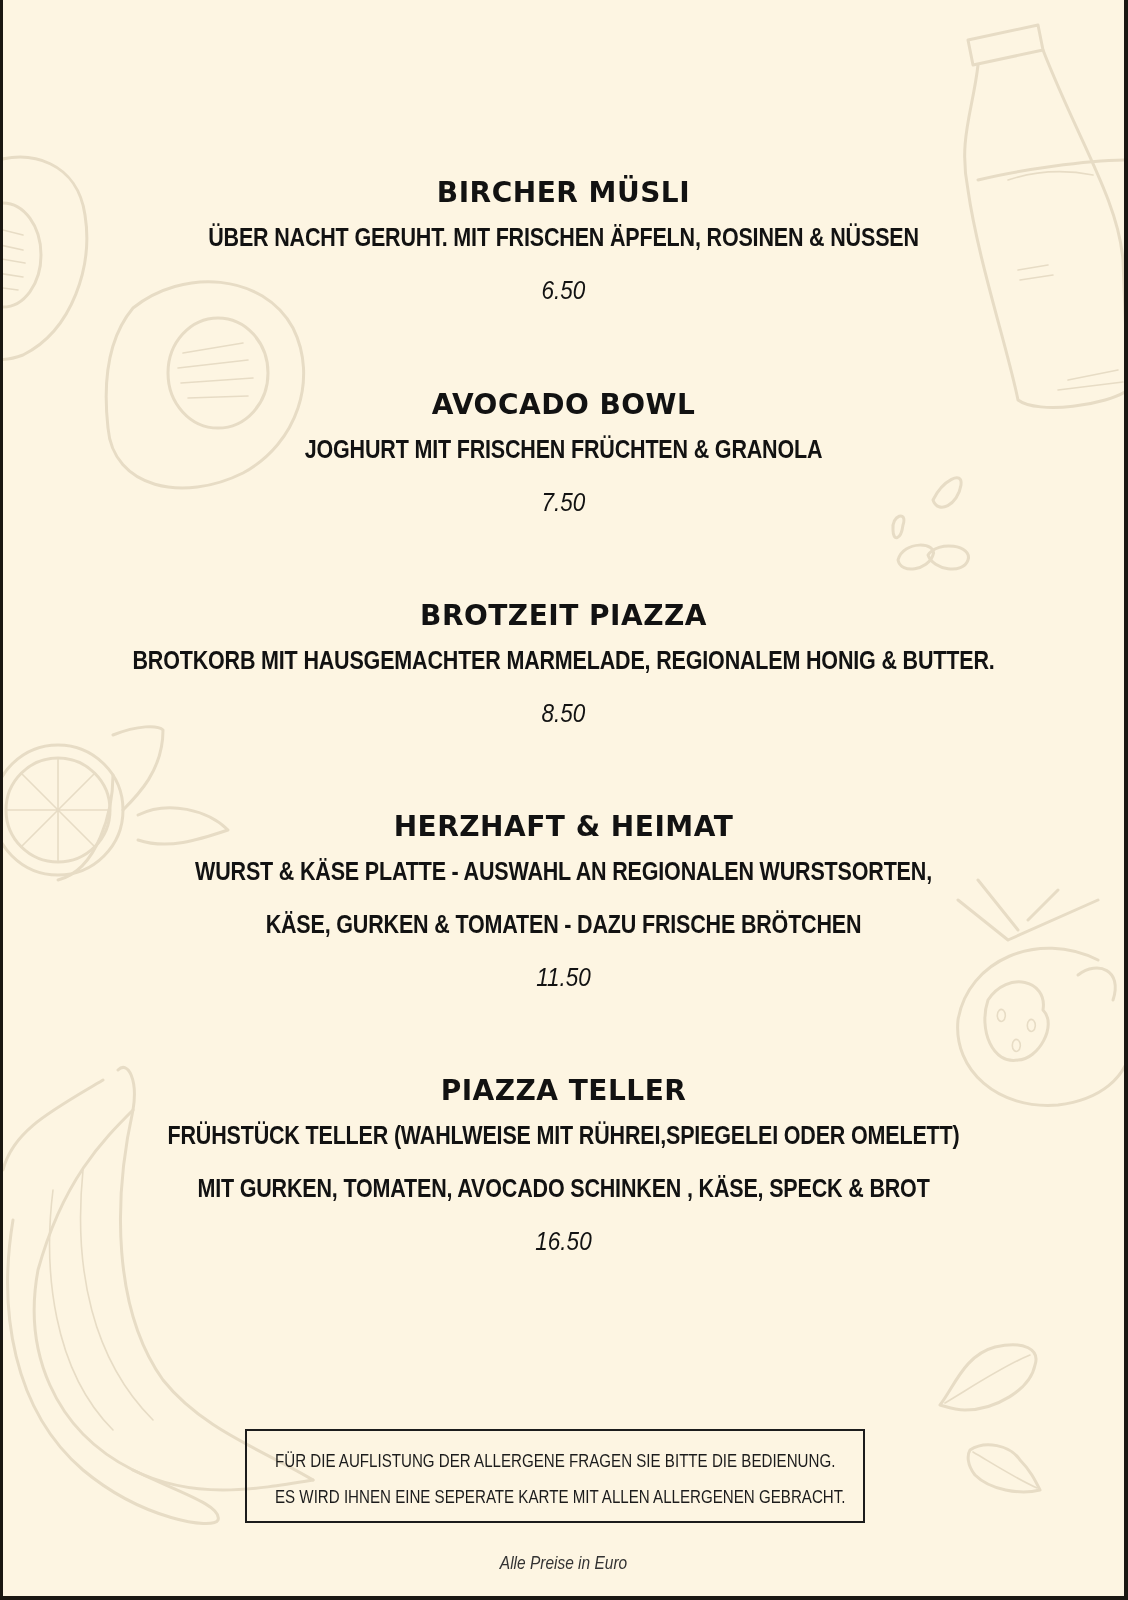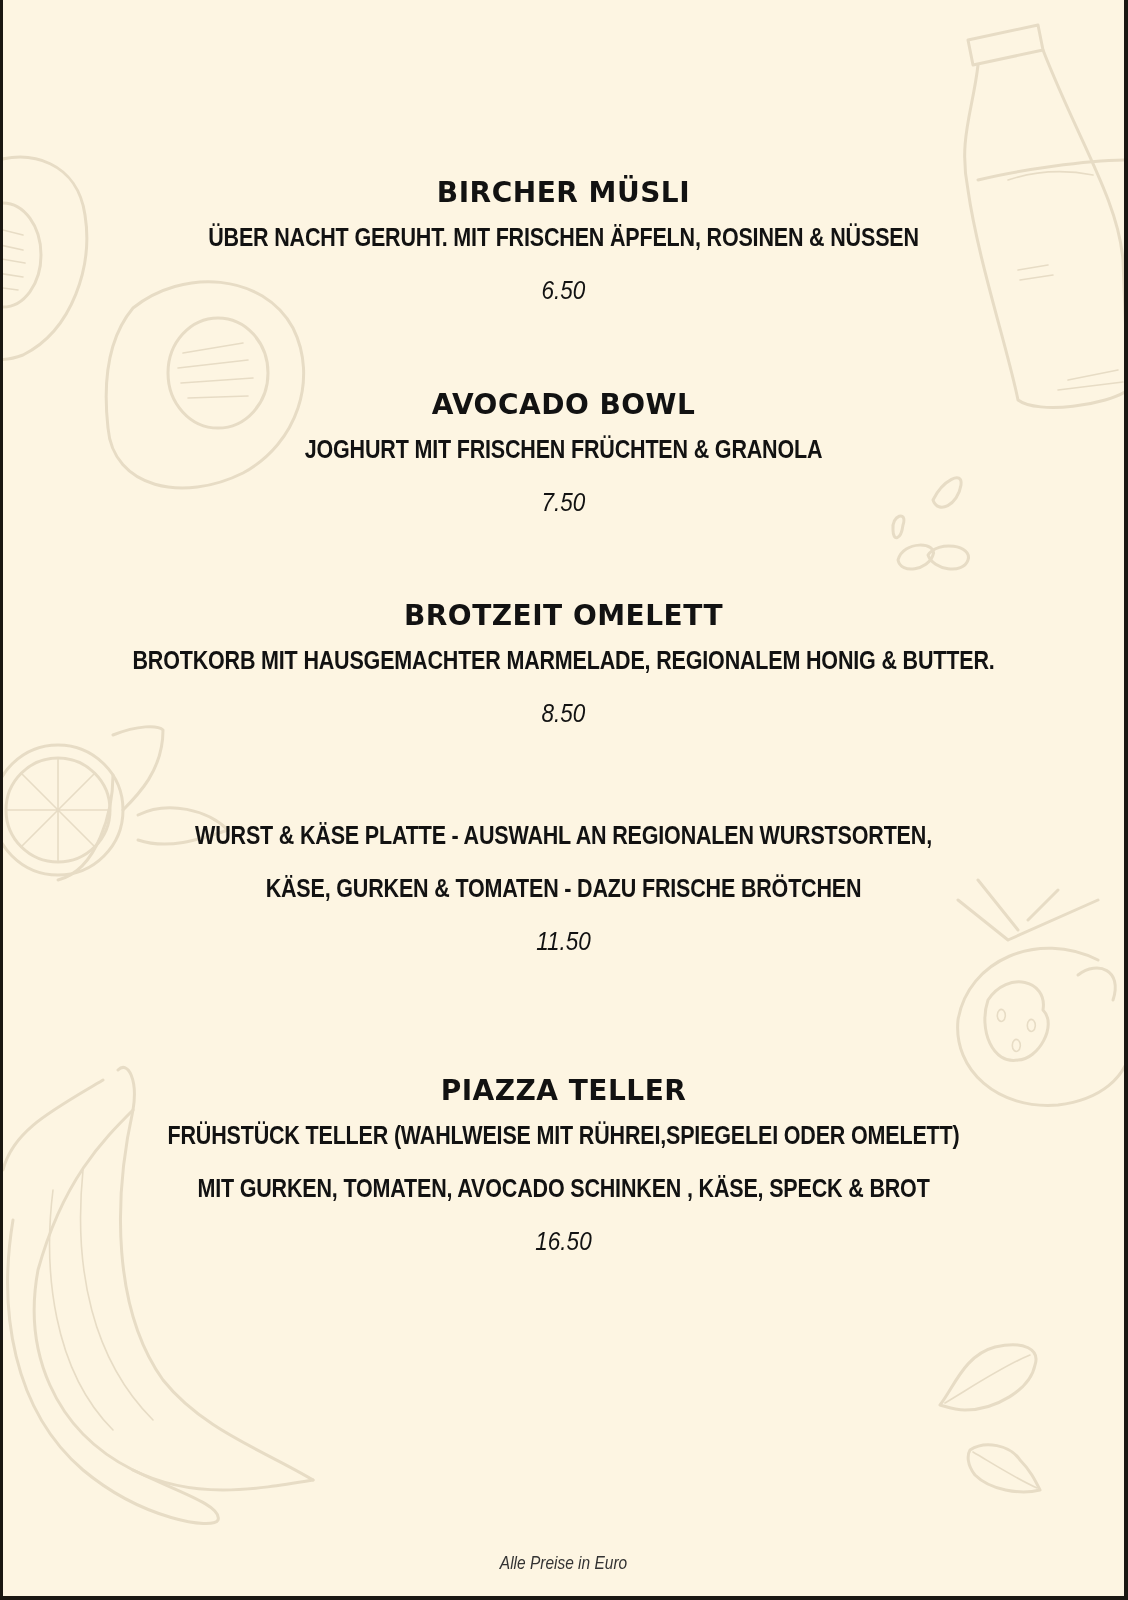--- a/index.html
+++ b/index.html
@@ -110,34 +110,39 @@
       <div class="price">6.50</div>
     </div>
 
     <div class="item" style="top:387px">
       <h2 class="title">AVOCADO BOWL</h2>
       <div class="desc">JOGHURT MIT FRISCHEN FRÜCHTEN &amp; GRANOLA</div>
       <div class="price">7.50</div>
     </div>
 
     <div class="item" style="top:598px">
-      <h2 class="title">BROTZEIT OMELETT</h2>
+      <h2 class="title">BROTZEIT PIAZZA</h2>
       <div class="desc">BROTKORB MIT HAUSGEMACHTER MARMELADE, REGIONALEM HONIG &amp; BUTTER.</div>
       <div class="price">8.50</div>
     </div>
 
     <div class="item" style="top:809px">
+      <h2 class="title">HERZHAFT &amp; HEIMAT</h2>
       <div class="desc">WURST &amp; KÄSE PLATTE - AUSWAHL AN REGIONALEN WURSTSORTEN,</div>
       <div class="desc">KÄSE, GURKEN &amp; TOMATEN - DAZU FRISCHE BRÖTCHEN</div>
       <div class="price">11.50</div>
     </div>
 
     <div class="item" style="top:1073px">
       <h2 class="title">PIAZZA TELLER</h2>
       <div class="desc">FRÜHSTÜCK TELLER (WAHLWEISE MIT RÜHREI,SPIEGELEI ODER OMELETT)</div>
       <div class="desc">MIT GURKEN, TOMATEN, AVOCADO SCHINKEN , KÄSE, SPECK &amp; BROT</div>
       <div class="price">16.50</div>
     </div>
 
+    <div class="allergen-box">
+      <div class="allergen-line" style="top:20px">FÜR DIE AUFLISTUNG DER ALLERGENE FRAGEN SIE BITTE DIE BEDIENUNG.</div>
+      <div class="allergen-line" style="top:56px">ES WIRD IHNEN EINE SEPERATE KARTE MIT ALLEN ALLERGENEN GEBRACHT.</div>
+    </div>
 
     <div class="footer-note">Alle Preise in Euro</div>
   </div>
 </div>
 
 </body></html>

